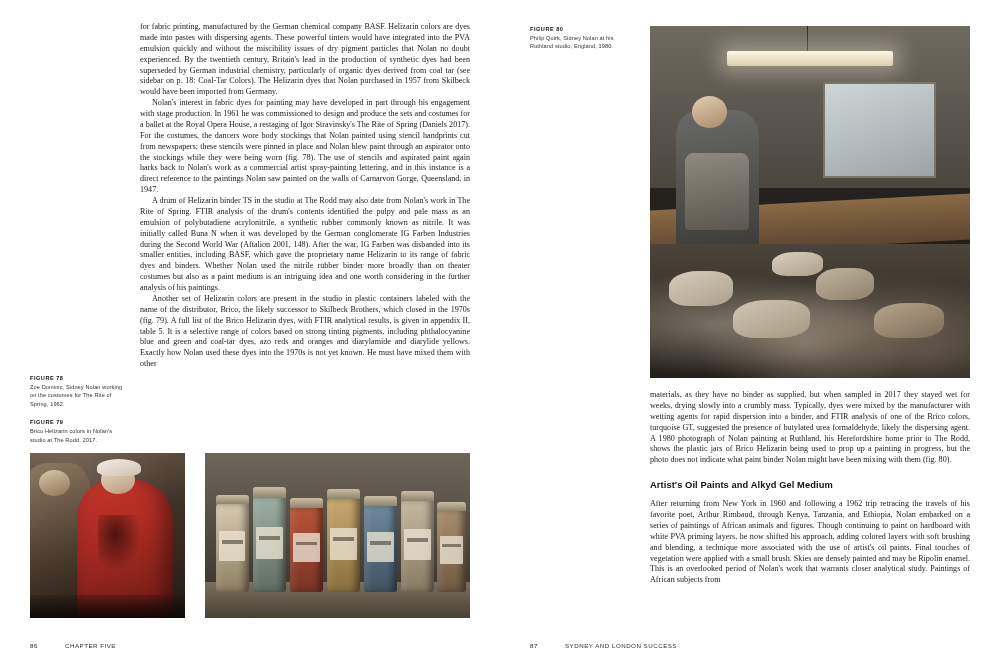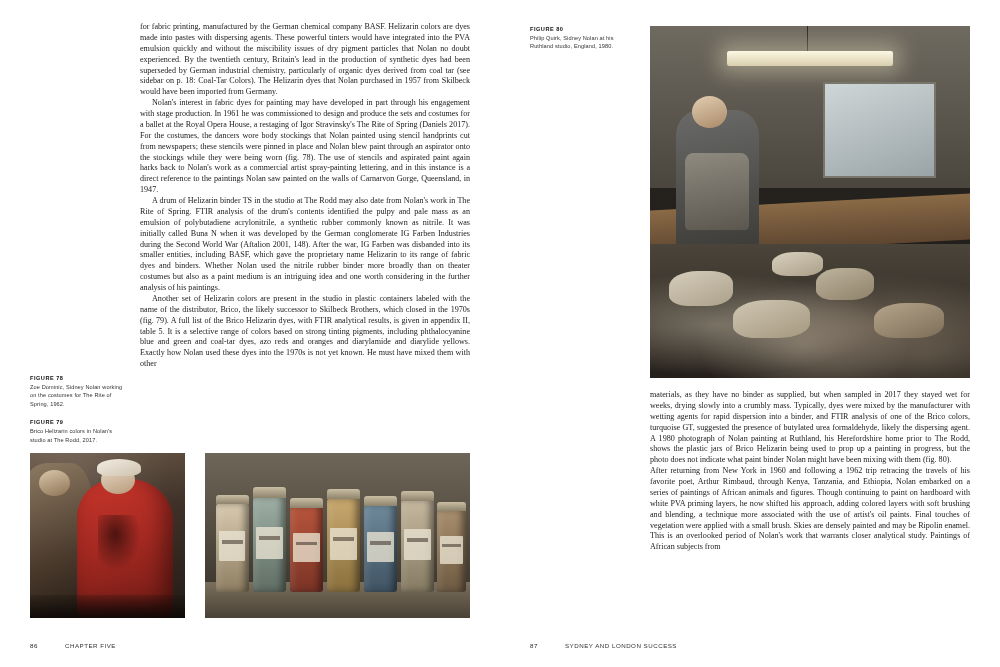--- a/index.html
+++ b/index.html
@@ -390,20 +390,21 @@
           <div class="rag" style="left:70%; top:44%; width:22%; height:26%; background:linear-gradient(160deg,#bfae93,#80705a);"></div>
           <div class="rag" style="left:38%; top:6%;  width:16%; height:18%; background:linear-gradient(160deg,#e9e0cd,#b6aa92);"></div>
         </div>
       </div>
     </div>
 
     <div class="right-text-block">
       <div class="col-body">
         <p class="first">materials, as they have no binder as supplied, but when sampled in 2017 they stayed wet for weeks, drying slowly into a crumbly mass. Typically, dyes were mixed by the manufacturer with wetting agents for rapid dispersion into a binder, and FTIR analysis of one of the Brico colors, turquoise GT, suggested the presence of butylated urea formaldehyde, likely the dispersing agent. A 1980 photograph of Nolan painting at Ruthland, his Herefordshire home prior to The Rodd, shows the plastic jars of Brico Helizarin being used to prop up a painting in progress, but the photo does not indicate what paint binder Nolan might have been mixing with them (fig. 80).</p>
       </div>
+      <div class="section-head">Artist's Oil Paints and Alkyd Gel Medium</div>
       <div class="col-body">
         <p class="first">After returning from New York in 1960 and following a 1962 trip retracing the travels of his favorite poet, Arthur Rimbaud, through Kenya, Tanzania, and Ethiopia, Nolan embarked on a series of paintings of African animals and figures. Though continuing to paint on hardboard with white PVA priming layers, he now shifted his approach, adding colored layers with soft brushing and blending, a technique more associated with the use of artist's oil paints. Final touches of vegetation were applied with a small brush. Skies are densely painted and may be Ripolin enamel. This is an overlooked period of Nolan's work that warrants closer analytical study. Paintings of African subjects from</p>
       </div>
     </div>
 
     <div class="folio folio-num-right">87</div>
     <div class="folio folio-run-right folio-run">SYDNEY AND LONDON SUCCESS</div>
   </div>
 
 </div>

